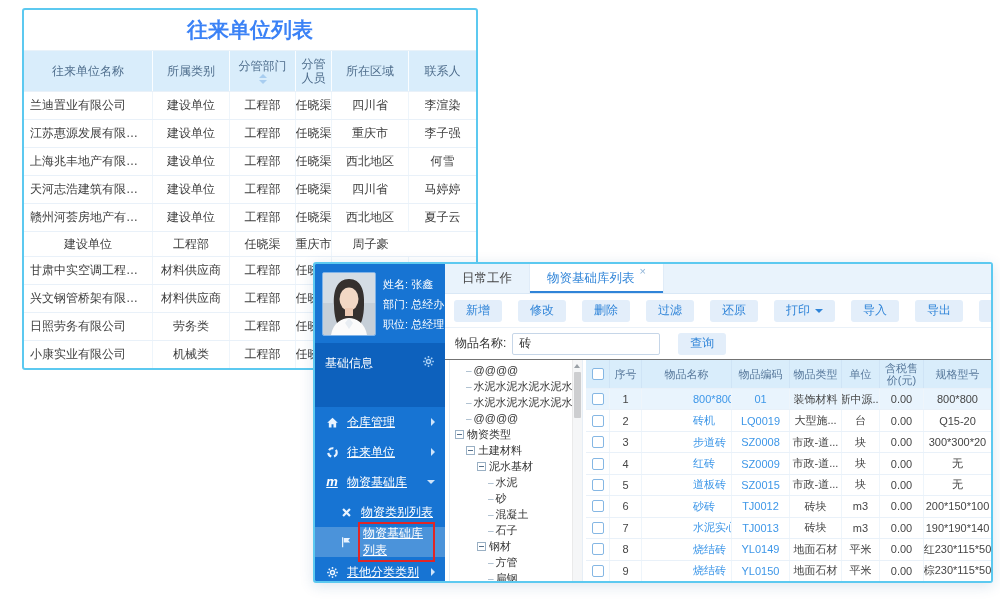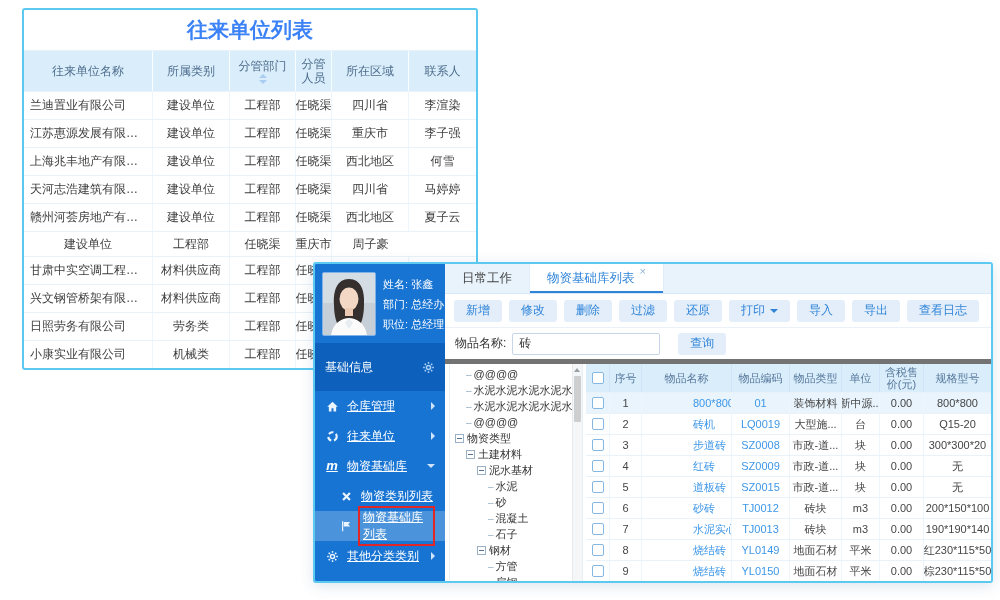--- a/index.html
+++ b/index.html
@@ -30,43 +30,43 @@
   .link{color:#3e97e8;}
 
   
   .win2{position:absolute;left:313px;top:262px;width:680px;height:321px;box-sizing:border-box;
         border:2px solid #5cc9f0;border-radius:3px;background:#fff;display:flex;overflow:hidden;
         box-shadow:0 3px 14px rgba(30,80,140,.15);}
   .sb{width:130px;flex:none;background:#1774d3;color:#fff;display:flex;flex-direction:column;}
   .profile{display:flex;padding:8px 6px 7px 7px;gap:7px;align-items:center;flex:none;}
   .avatar{width:52px;height:62px;flex:none;border-radius:2px;overflow:hidden;border:1px solid rgba(255,255,255,.45);}
   .pf-lines{font-size:11px;line-height:20px;white-space:nowrap;}
-  .sb-head{height:40px;flex:none;background:#0d61bd;display:flex;align-items:center;padding:4px 10px;font-size:12px;}
+  .sb-head{height:40px;flex:none;background:#0d61bd;display:flex;padding:12px 10px;font-size:12px;}
   .sb-head .gear-right{margin-left:auto;display:flex;}
   .sb-item{height:30px;flex:none;display:flex;align-items:center;padding:0 10px;font-size:12px;text-decoration:underline;}
   .sb-item .ic{width:14px;height:14px;margin-right:8px;display:flex;align-items:center;justify-content:center;flex:none;}
   .sb-item.sub{padding-left:24px;}
   .sb-item.sel{background:#4b93da;}
   .m-letter{font-style:italic;font-weight:bold;font-size:13px;color:#fff;line-height:14px;}
   .chev-r{width:0;height:0;border-left:4px solid #cfe4f9;border-top:4px solid transparent;border-bottom:4px solid transparent;margin-left:auto;}
   .chev-d{width:0;height:0;border-top:4px solid #cfe4f9;border-left:4px solid transparent;border-right:4px solid transparent;margin-left:auto;}
   .redbox{border:2px solid #e02626;padding:1px 3px;margin-left:-3px;}
 
   .main{flex:1;display:flex;flex-direction:column;min-width:0;background:#fff;}
   .tabbar{height:29px;flex:none;background:#e9f3fc;display:flex;border-bottom:1px solid #d9e8f6;}
   .tab{padding:0 17px;display:flex;align-items:center;font-size:12.5px;color:#454545;}
   .tab.active{background:#fff;color:#2f84d8;border-left:1px solid #e0ecf8;border-right:1px solid #e0ecf8;
               box-shadow:inset 0 -2px 0 #2f84d8;}
   .tab .x{font-size:11px;color:#8fb4d8;margin-left:5px;align-self:flex-start;margin-top:2px;line-height:11px;}
-  .toolbar{height:33px;flex:none;display:flex;align-items:center;padding:0 9px;gap:7px;border-bottom:1px solid #eaf1f8;}
+  .toolbar{height:33px;flex:none;display:flex;align-items:center;padding:0 9px;gap:16px;border-bottom:1px solid #eaf1f8;}
   .tbtn{background:#e3eefa;color:#2f84d8;border:none;border-radius:3px;font-size:12px;height:22px;
         padding:0 12px;display:flex;align-items:center;gap:5px;font-family:inherit;cursor:pointer;white-space:nowrap;}
   .caret{width:0;height:0;border-top:4px solid #2f84d8;border-left:4px solid transparent;border-right:4px solid transparent;}
   .searchrow{height:31px;flex:none;display:flex;align-items:center;padding:0 10px;gap:6px;
-             border-bottom:5px solid #737373;font-size:12px;color:#333;}
+             border-bottom:1px solid #737373;font-size:12px;color:#333;}
   .searchrow input{width:148px;height:22px;box-sizing:border-box;border:1px solid #c6d6e8;border-radius:2px;
                    padding:0 6px;font-size:12px;color:#333;font-family:inherit;}
   .sbtn{margin-left:12px;}
   .content{flex:1;display:flex;min-height:0;}
 
   .treewrap{width:134px;flex:none;position:relative;overflow:hidden;margin-left:4px;
             border-left:1px solid #e6eef6;border-right:1px solid #e6eef6;padding-top:2px;box-sizing:border-box;}
   .tree-row{height:16px;display:flex;align-items:center;font-size:11px;color:#333;white-space:nowrap;overflow:hidden;}
   .t-box{width:9px;height:9px;box-sizing:border-box;border:1px solid #9ab0c4;background:#fff;flex:none;
          margin-right:3px;position:relative;}

